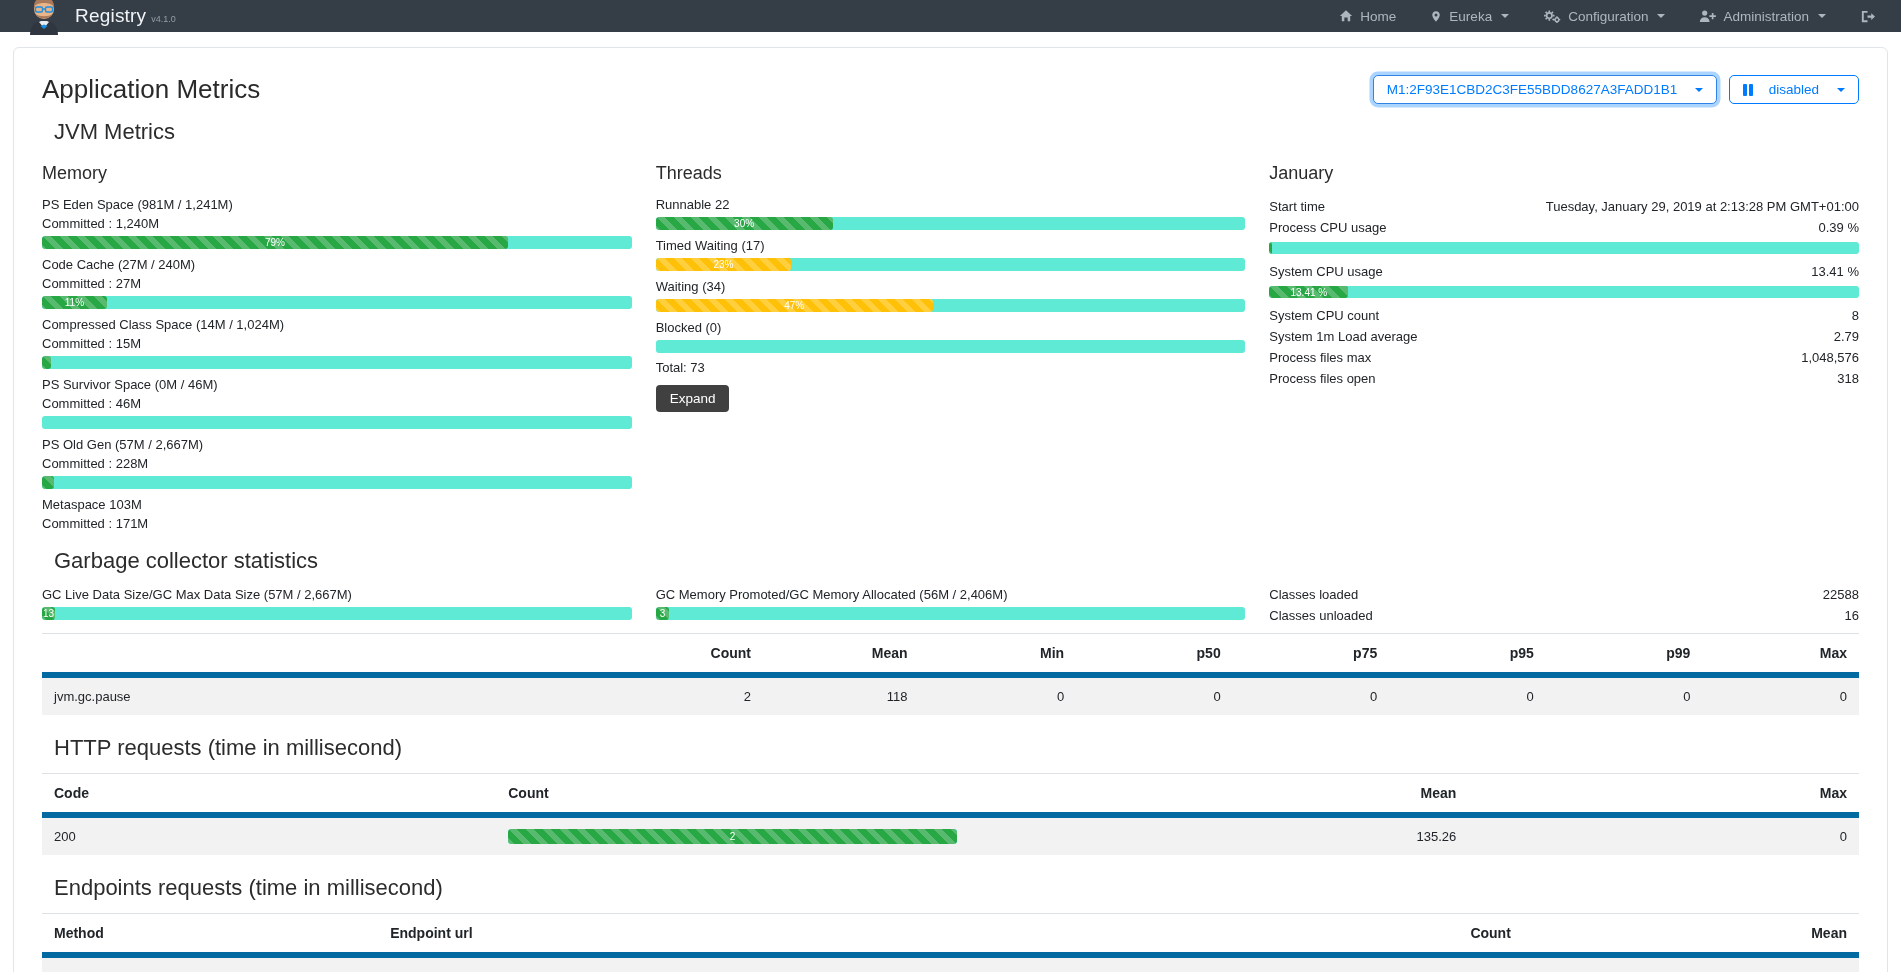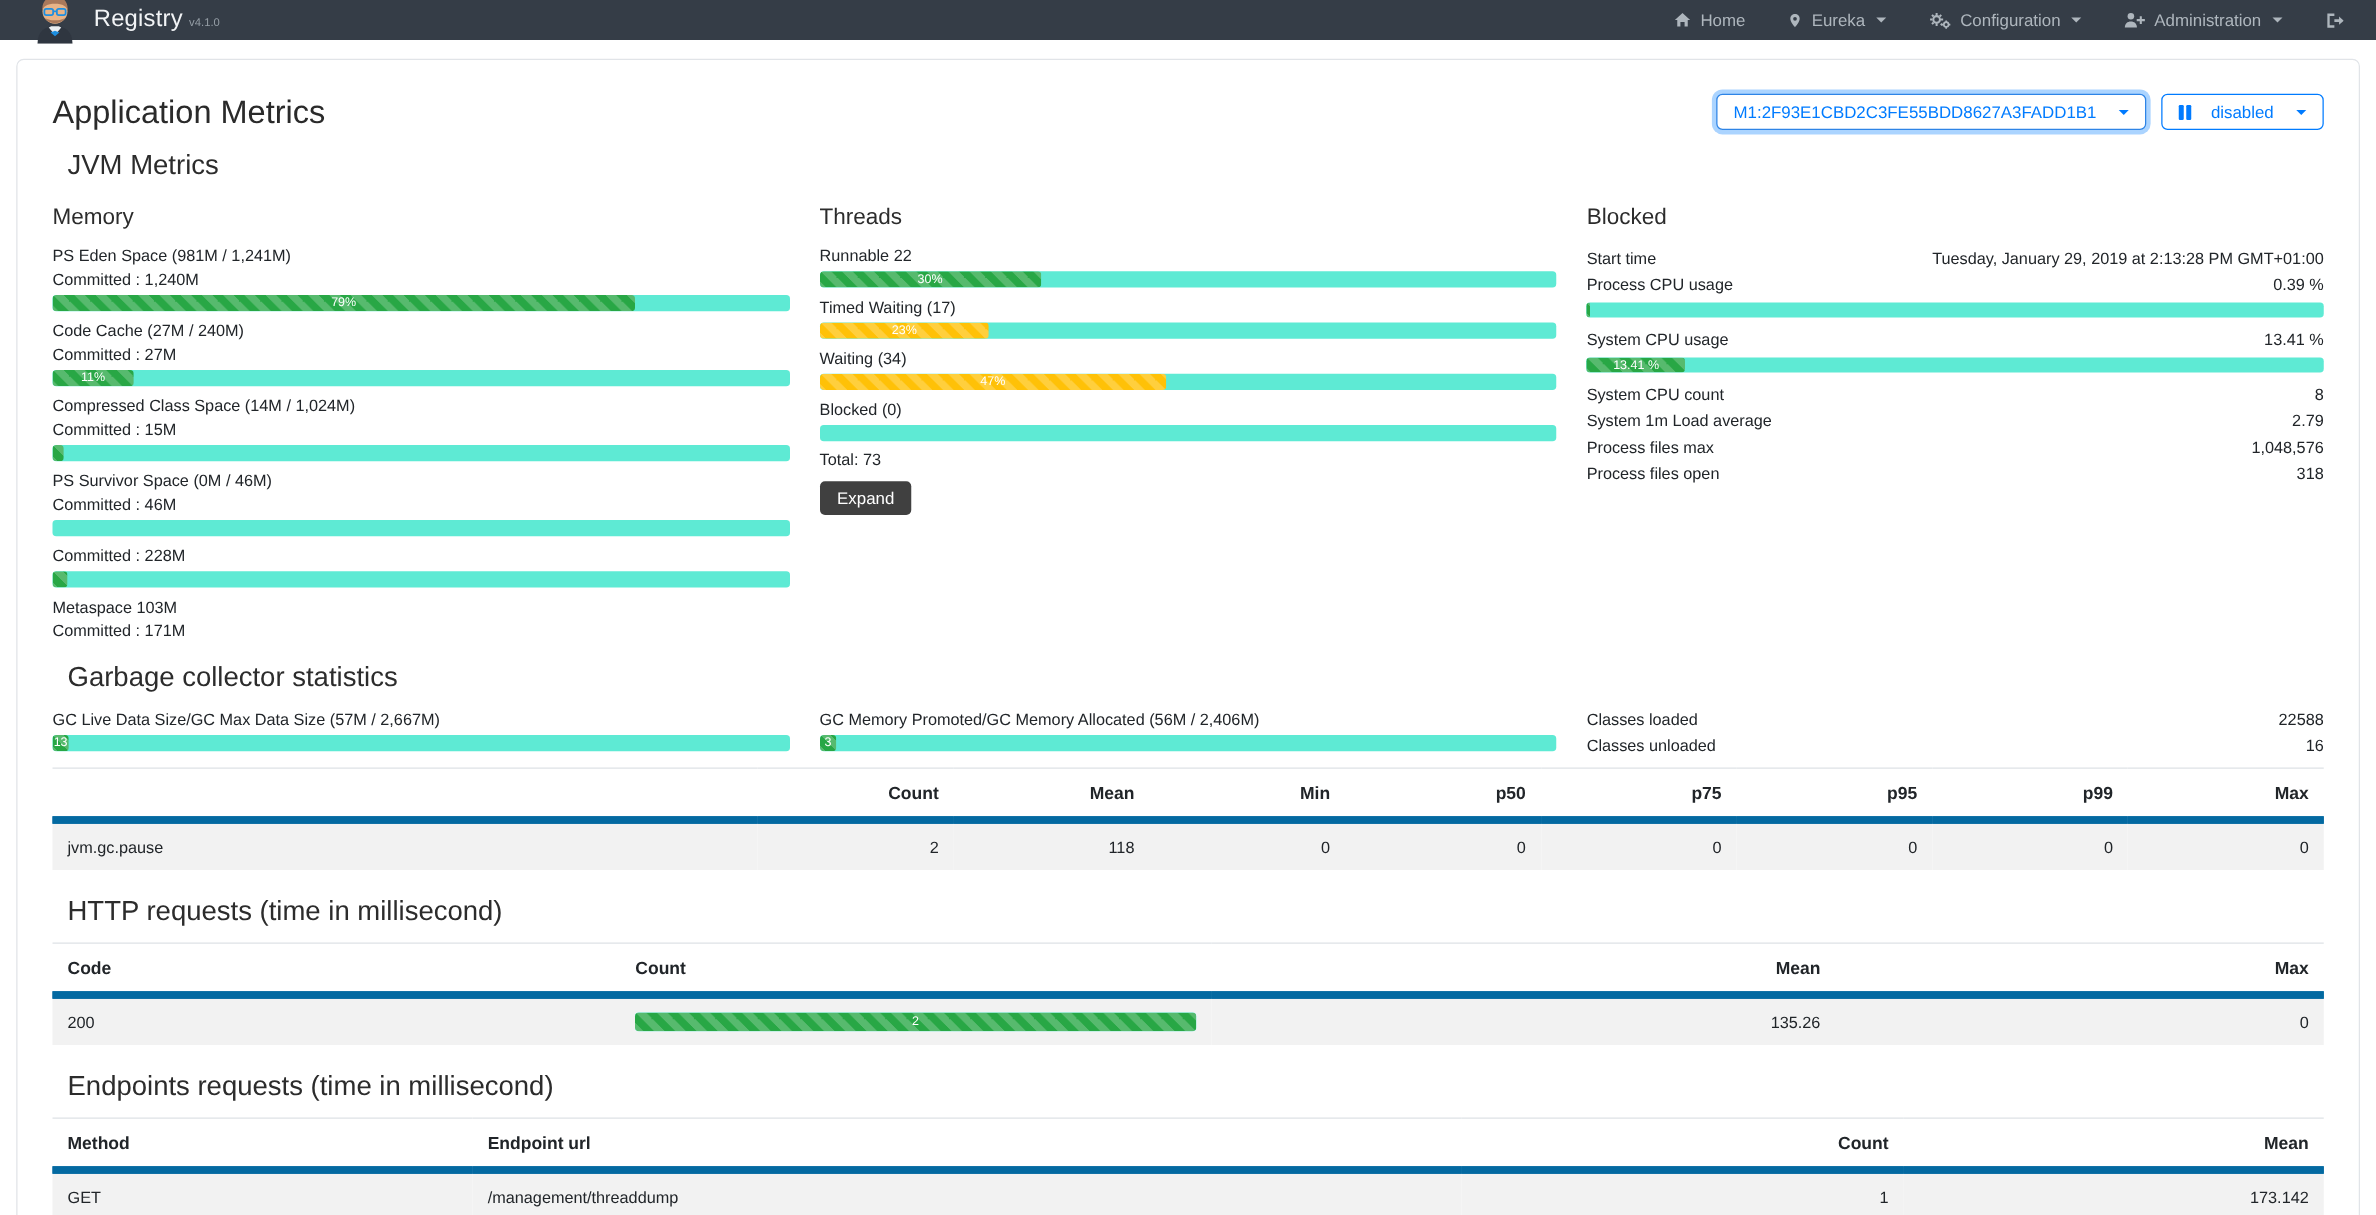--- a/index.html
+++ b/index.html
@@ -210,20 +210,21 @@
         </div>
       </div>
       <div>
         <div class="lbl">PS Survivor Space (0M / 46M)</div>
         <div class="lbl">Committed : 46M</div>
         <div class="progress">
           <div class="progress-fill" data-type="success" style="width: 0%;"></div>
         </div>
       </div>
       <div>
+        <div class="lbl">PS Old Gen (57M / 2,667M)</div>
         <div class="lbl">Committed : 228M</div>
         <div class="progress">
           <div class="progress-fill" data-type="success" style="width: 2.1%;"></div>
         </div>
       </div>
       <div>
         <div class="lbl">Metaspace 103M</div>
         <div class="lbl">Committed : 171M</div>
       </div>
     </div>
@@ -253,21 +254,21 @@
         <div class="lbl">Blocked (0)</div>
         <div class="progress">
           <div class="progress-fill" data-type="success" style="width: 0%;"></div>
         </div>
       </div>
       <div class="total-line">Total: 73</div>
       <button class="btn-primary">Expand</button>
     </div>
 
     <div>
-      <h4 class="subsection">Blocked</h4>
+      <h4 class="subsection">January</h4>
 
       <div class="kvrow">
         <span>Start time</span>
         <span class="v">Tuesday, January 29, 2019 at 2:13:28 PM GMT+01:00</span>
       </div>
       <div class="kvrow">
         <span>Process CPU usage</span>
         <span class="v">0.39 %</span>
       </div>
       <div class="progress" style="height:12px;">

